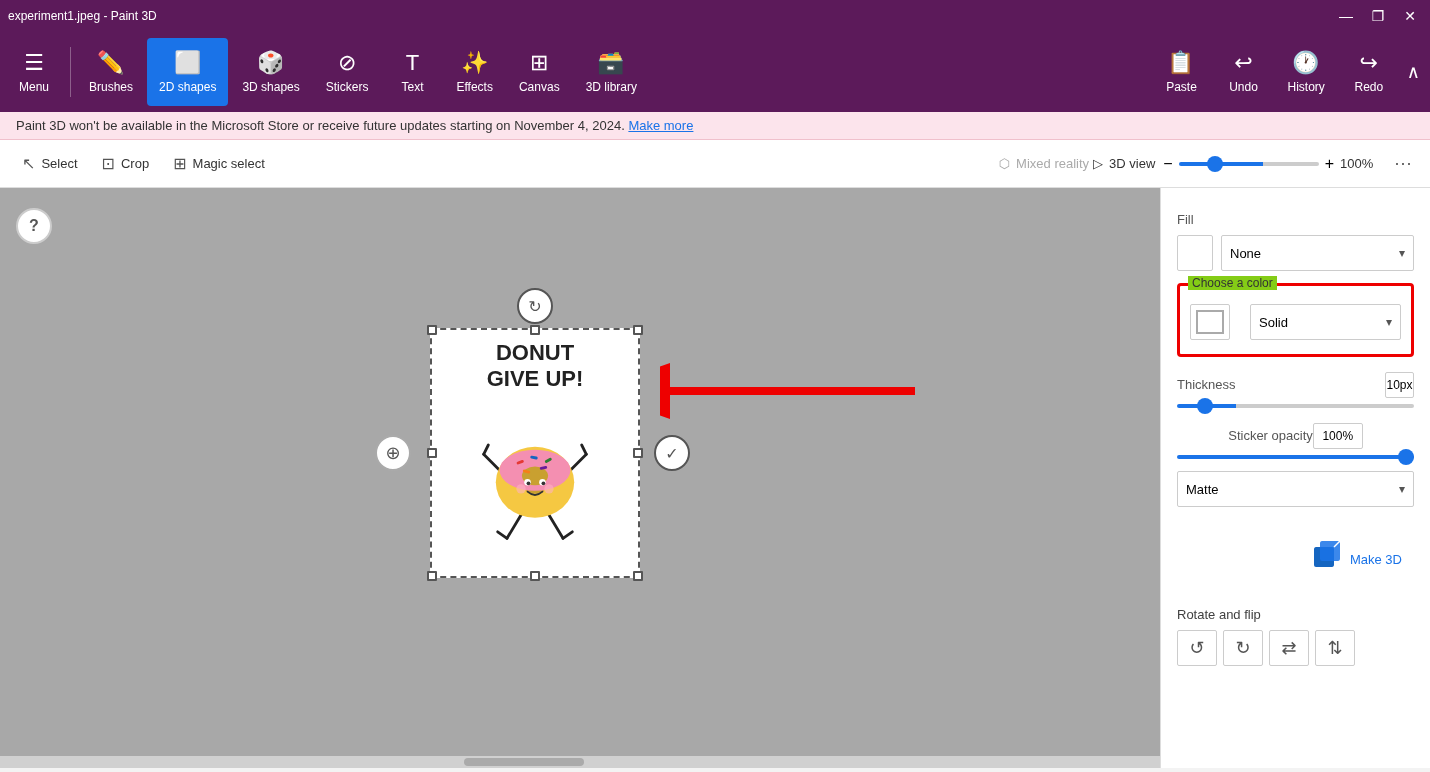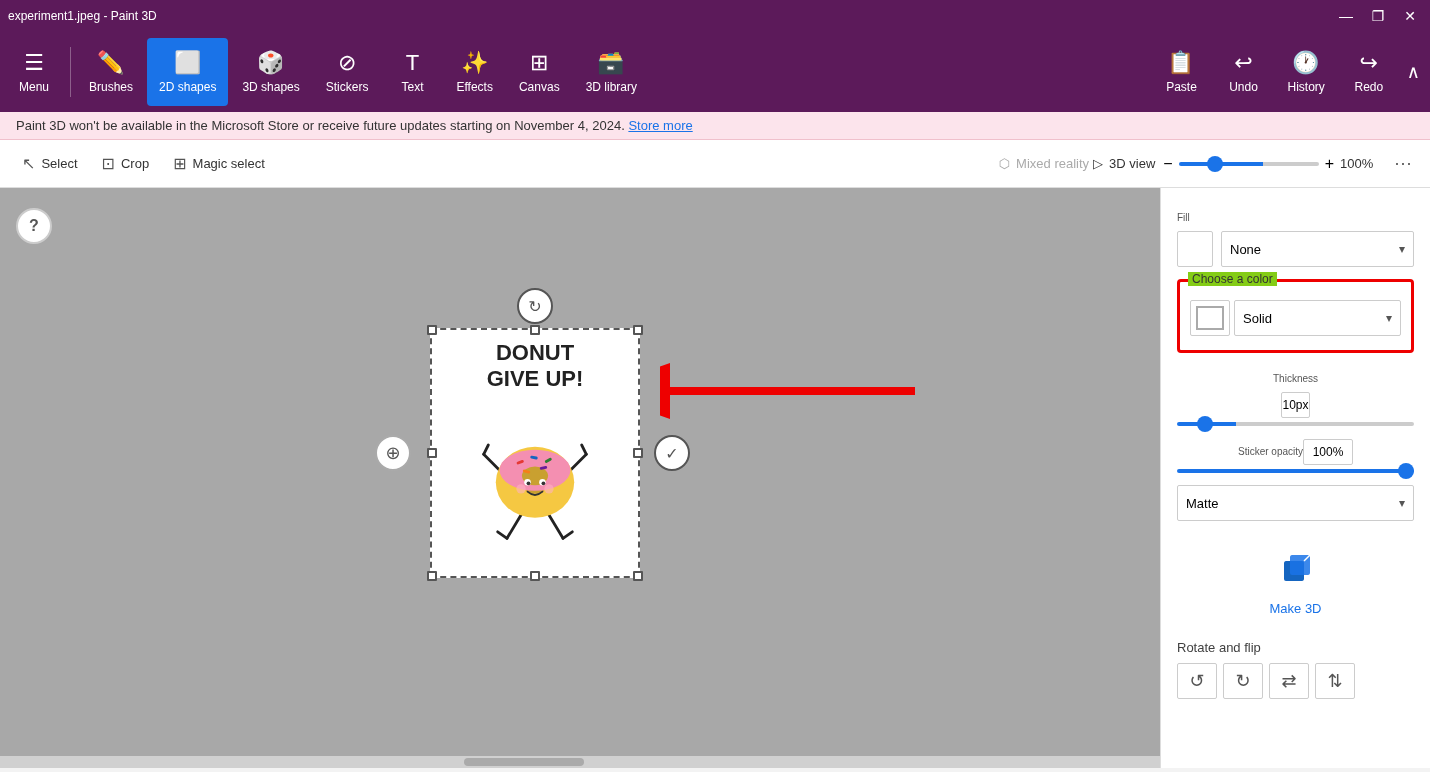--- a/index.html
+++ b/index.html
@@ -286,21 +286,21 @@
       padding: 16px;
       overflow-y: auto;
     }
     .panel-title {
       font-size: 20px;
       font-weight: 600;
       color: #333;
       margin-bottom: 16px;
     }
     .panel-section-label {
-      font-size: 10px;
+      font-size: 13px;
       color: #555;
       margin-bottom: 8px;
       margin-top: 8px;
     }
 
     
     .fill-row {
       display: flex;
       align-items: center;
       gap: 8px;
@@ -342,21 +342,21 @@
       font-size: 12px;
       color: #333;
       position: absolute;
       top: -10px;
       left: 8px;
       padding: 0 4px;
     }
     .color-stroke-row {
       display: flex;
       align-items: center;
-      gap: 4px;
+      gap: 20px;
       margin-top: 8px;
     }
     .stroke-swatch {
       width: 40px;
       height: 36px;
       border: 1px solid #ccc;
       background: white;
       border-radius: 2px;
       cursor: pointer;
       display: flex;
@@ -369,21 +369,20 @@
       border: 2px solid #aaa;
       background: white;
     }
 
     
     .thickness-row {
       display: flex;
       align-items: center;
       justify-content: space-between;
       margin-bottom: 4px;
-      flex-direction: column;
     }
     .px-input {
       width: 29px;
       height: 26px;
       border: 1px solid #ccc;
       border-radius: 2px;
       text-align: center;
       font-size: 12px;
     }
     .thickness-slider {
@@ -450,21 +449,21 @@
       justify-content: space-between;
       cursor: pointer;
       font-size: 13px;
       background: white;
       margin-bottom: 16px;
     }
 
     
     .make3d-btn {
       display: flex;
-      flex-direction: column;
+      flex-direction: row;
       align-items: center;
       justify-content: flex-end;
       gap: 4px;
       padding: 12px;
       cursor: pointer;
       border-radius: 4px;
       font-size: 13px;
       color: #1a73e8;
       margin-bottom: 12px;
     }
@@ -567,21 +566,21 @@
     <div class="toolbar-item">
       <span class="toolbar-icon">↪</span>
       <span>Redo</span>
     </div>
     <div class="collapse-btn">∧</div>
   </div>
 </div>
 
 <div class="notification-bar">
   <span>Paint 3D won't be available in the Microsoft Store or receive future updates starting on November 4, 2024.</span>
-  <a>Store more</a>
+  <a>Make more</a>
 </div>
 
 <div class="sec-toolbar">
   <div class="sec-tool">
     <span class="sec-tool-icon">↖</span>
     <span>Select</span>
   </div>
   <div class="sec-tool">
     <span class="sec-tool-icon">⊡</span>
     <span>Crop</span>

